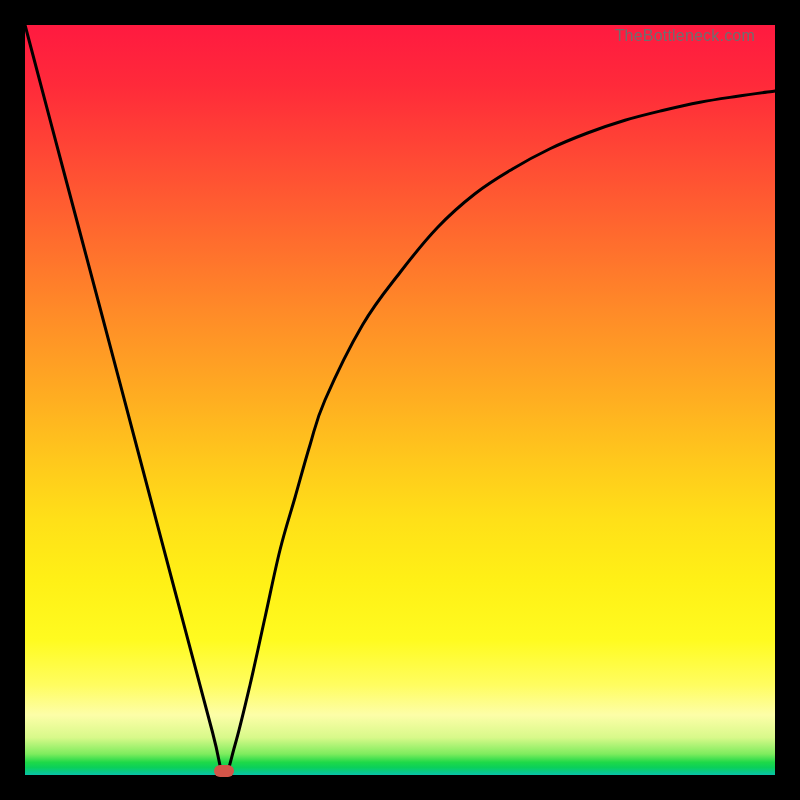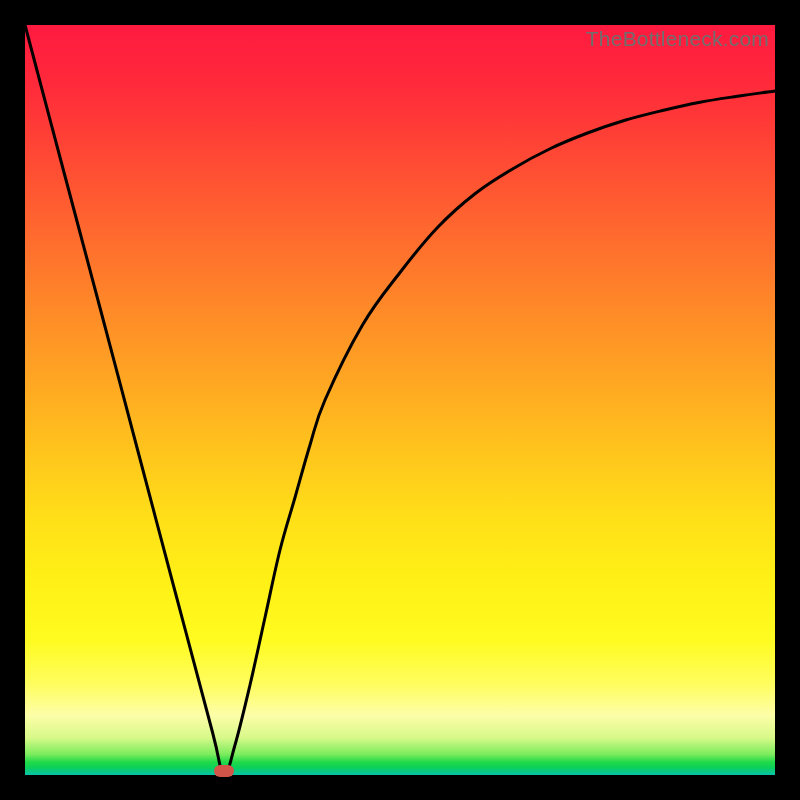--- a/index.html
+++ b/index.html
@@ -40,23 +40,23 @@
       #7eec5e 97.2%,
       #1fd948 98.3%,
       #0bd05a 99.0%,
       #08c88a 99.6%,
       #09c2a8 100%
     );
   }
   .watermark {
     position: absolute;
     top: 2px;
-    right: 6px;
+    right: 20px;
     color: #6f6f6f;
-    font-size: 21px;
+    font-size: 16px;
     font-weight: 400;
     letter-spacing: 0.2px;
     user-select: none;
     text-align: right;
   }
   svg.curve {
     position: absolute;
     left: 0;
     top: 0;
     width: 750px;

